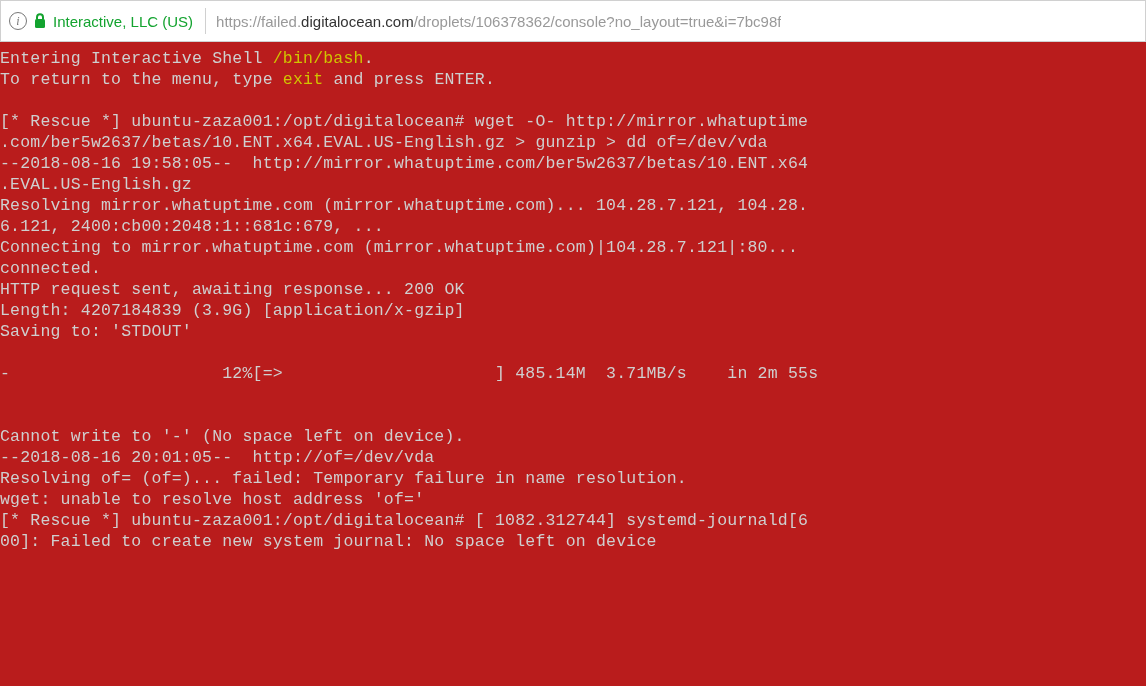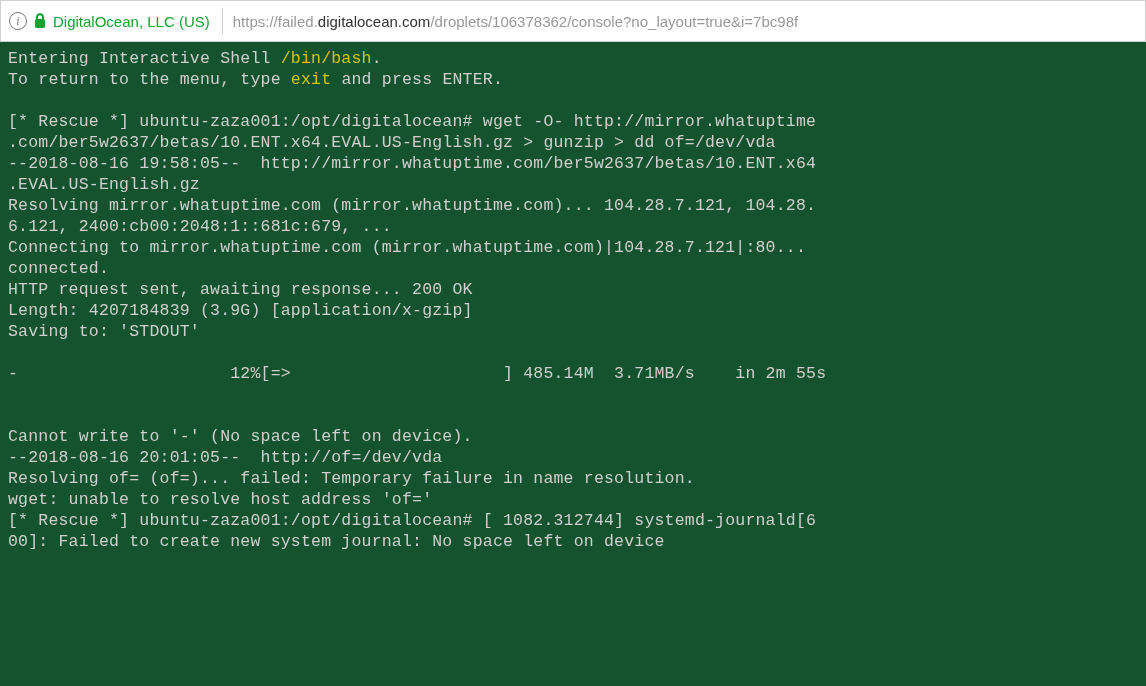--- a/index.html
+++ b/index.html
@@ -57,24 +57,24 @@
   .url {
     color: #999;
     font-size: 15px;
     white-space: nowrap;
     overflow: hidden;
   }
   .url .domain {
     color: #333;
   }
   .terminal {
-    background: #14532d;
+    background: #b91c1c;
     width: 100%;
     height: 644px;
-    padding: 6px 8px;
+    padding: 6px 0;
     font-family: "Lucida Console", "Courier New", monospace;
     font-size: 16.5px;
     line-height: 21px;
     color: #cfcfcf;
     white-space: pre;
     overflow: hidden;
     letter-spacing: 0.2px;
   }
   .y { color: #d0c400; }
 </style>
@@ -82,21 +82,21 @@
 <body>
 
 <div class="address-bar">
   <span class="info-icon">i</span>
   <span class="lock-icon">
     <svg viewBox="0 0 14 16" width="14" height="16">
       <path d="M4 6 V4.2 a3 3 0 0 1 6 0 V6" fill="none" stroke="#13a32f" stroke-width="2"></path>
       <rect x="2" y="6" width="10" height="9" rx="1.5" fill="#13a32f"></rect>
     </svg>
   </span>
-  <span class="identity">DigitalOcean, LLC (US)</span>
+  <span class="identity">Interactive, LLC (US)</span>
   <span class="sep"></span>
   <span class="url"><span>https://failed.</span><span class="domain">digitalocean.com</span><span>/droplets/106378362/console?no_layout=true&amp;i=7bc98f</span></span>
 </div>
 
 <div class="terminal"><span><span>Entering Interactive Shell </span><span class="y">/bin/bash</span><span>.</span></span>
 <span><span>To return to the menu, type </span><span class="y">exit</span><span> and press ENTER.</span></span>
 <span></span>
 <span>[* Rescue *] ubuntu-zaza001:/opt/digitalocean# wget -O- http://mirror.whatuptime</span>
 <span>.com/ber5w2637/betas/10.ENT.x64.EVAL.US-English.gz &gt; gunzip &gt; dd of=/dev/vda</span>
 <span>--2018-08-16 19:58:05--  http://mirror.whatuptime.com/ber5w2637/betas/10.ENT.x64</span>

